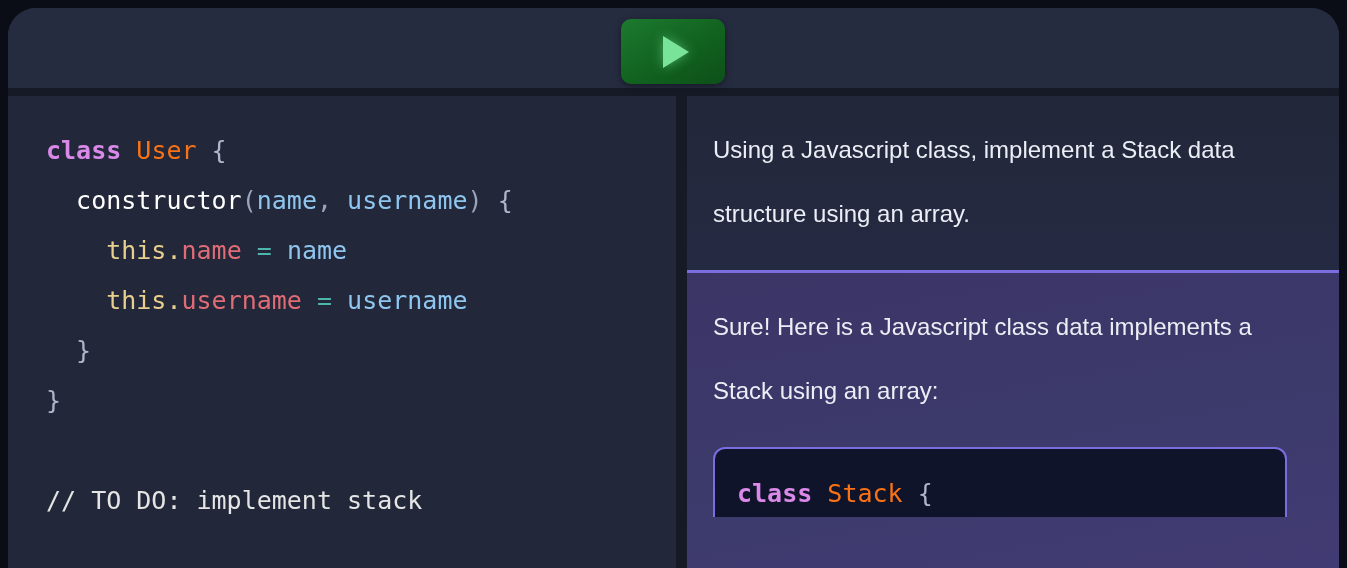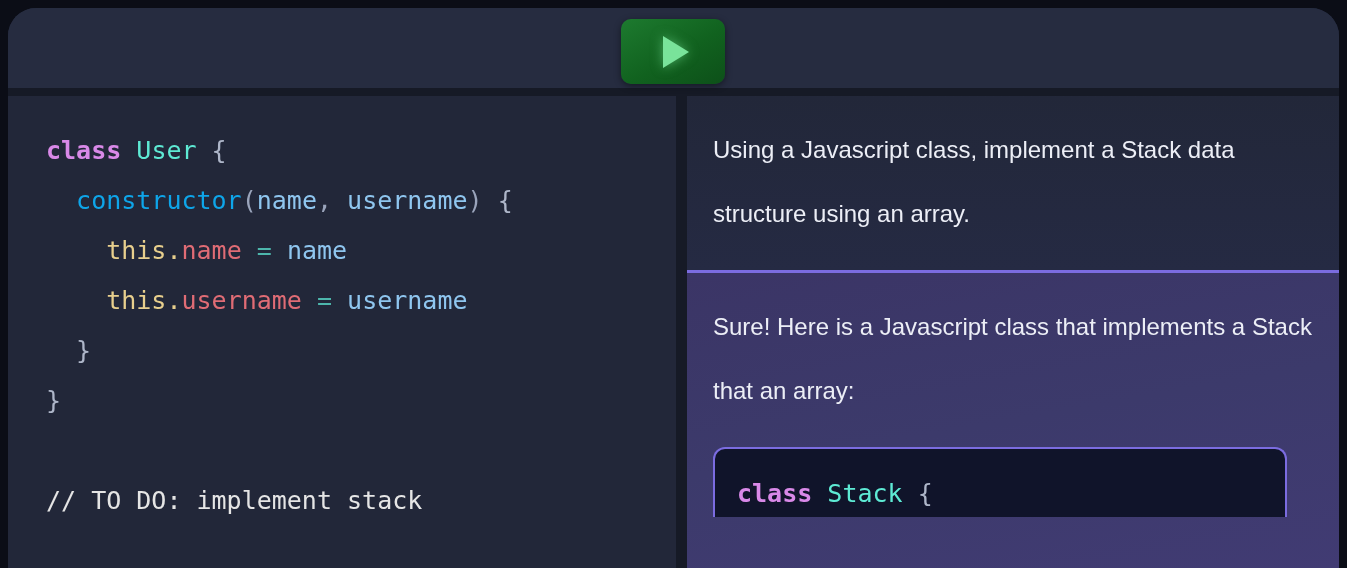--- a/index.html
+++ b/index.html
@@ -63,23 +63,23 @@
     overflow:hidden;
   }
   #code-editor{
     font-family:"DejaVu Sans Mono","Liberation Mono",monospace;
     font-size:25px;
     line-height:50px;
     white-space:pre;
     color:#c8cfe0;
   }
   .tok-kw   { color:#d989e8;font-weight:bold; }
-  .tok-cls  { color:#5eead4; }
+  .tok-cls  { color:#f97316; }
   .tok-brc  { color:#aeb6c9; }
-  .tok-fn   { color:#0ea5e9; }
+  .tok-fn   { color:#ffffff; }
   .tok-par  { color:#9aa4bb; }
   .tok-arg  { color:#8fc6ef; }
   .tok-this { color:#e8cf8d; }
   .tok-prop { color:#e06c75; }
   .tok-op   { color:#4db6ac; }
   .tok-cmt  { color:#e5e5e5; }
 
   #panel-divider{ flex:0 0 11px; background:#161a26; }
 
   
@@ -156,21 +156,21 @@
 
     <div id="panel-divider"></div>
 
     <div id="chat-panel">
 
       <div class="msg" id="msg-user">
         <div class="msg-text">Using a Javascript class, implement a Stack data structure using an array.</div>
       </div>
 
       <div class="msg" id="msg-ai">
-        <div class="msg-text">Sure! Here is a Javascript class that implements a Stack that an array:</div>
+        <div class="msg-text">Sure! Here is a Javascript class data implements a Stack using an array:</div>
 
         <div id="ai-code-block">
           <div id="ai-code"><div><span class="tok-kw">class</span><span> </span><span class="tok-cls">Stack</span><span> </span><span class="tok-brc">{</span></div></div>
         </div>
       </div>
 
     </div>
   </div>
 </div>
 

